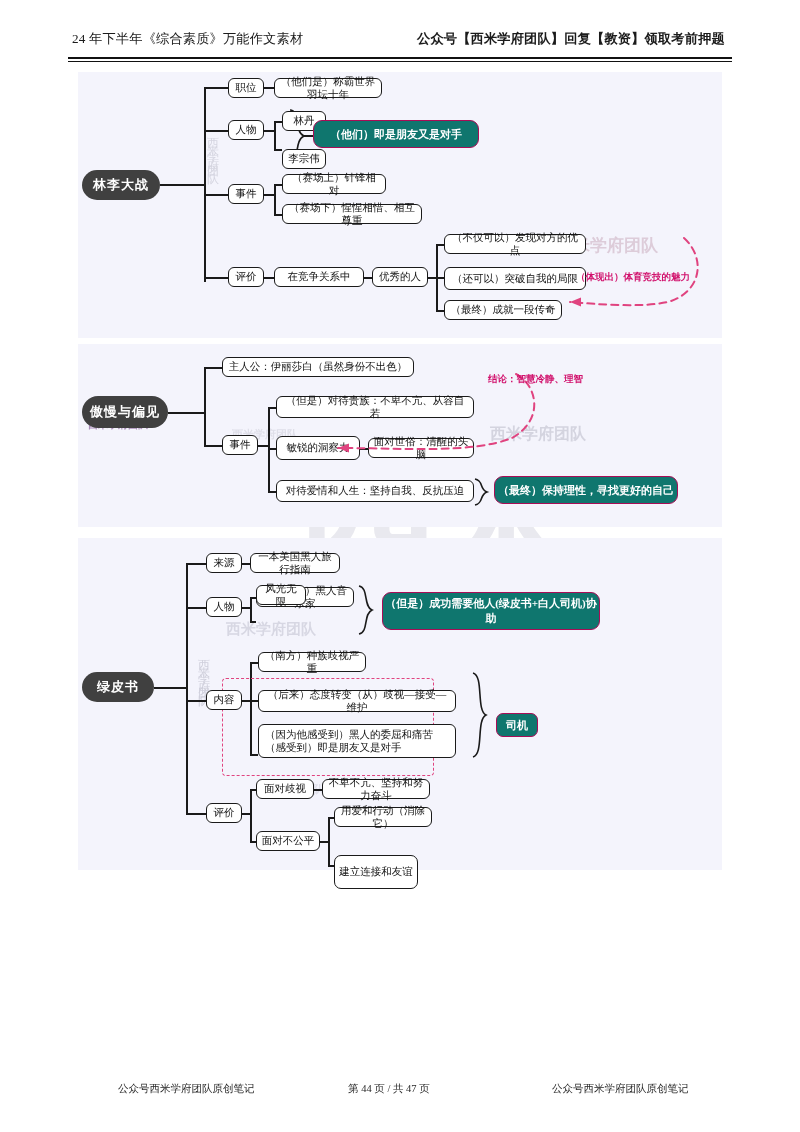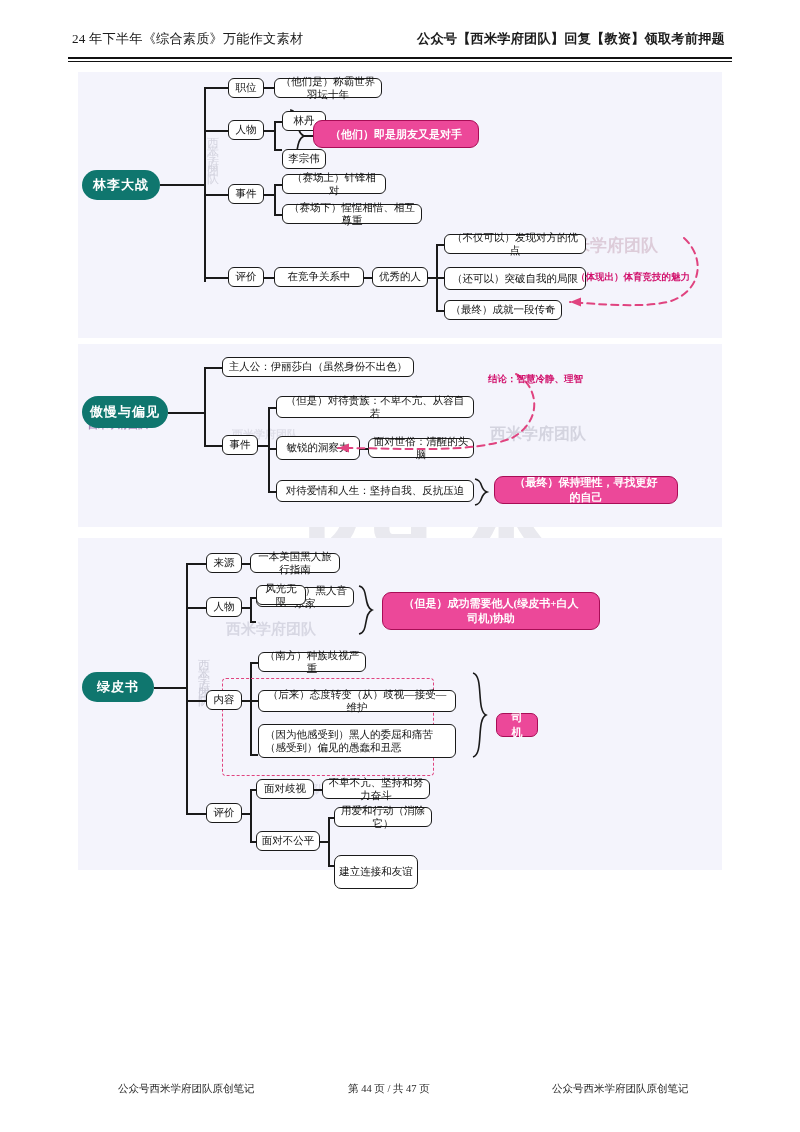--- a/index.html
+++ b/index.html
@@ -79,35 +79,35 @@
     text-align:center;
     font-size:10.5px; color:#111; line-height:1.25;
     padding:2px 4px; z-index:6;
     font-family:"Liberation Serif", serif;
   }
   .node.lbl { font-size:10.5px; }
   .node.wide { justify-content:center; }
 
   .root {
     position:absolute; box-sizing:border-box;
-    background:#0f766e;
+    background:#404040;
     border-radius:22px;
     display:flex; align-items:center; justify-content:center;
     color:#fff; font-weight:bold; font-size:13px;
     letter-spacing:1px; z-index:6;
     font-family:"Liberation Serif", serif;
   }
 
   .hl {
     position:absolute; box-sizing:border-box;
-    background:#ec4899; border:1.6px solid #a80d56;
+    background:#0f766e; border:1.6px solid #a80d56;
     border-radius:9px;
     display:flex; align-items:center; justify-content:center;
     text-align:center; color:#ffffff; font-weight:bold;
-    font-size:11px; line-height:1.35; padding:3px 16px;
+    font-size:11px; line-height:1.35; padding:3px 0;
     z-index:7; font-family:"Liberation Serif", serif;
   }
   .hl.small { font-size:11px; border-radius:7px; }
 
   
   .ln { position:absolute; background:#1a1a1a; z-index:4; }
   .ln.h { height:1.6px; }
   .ln.v { width:1.6px; }
 
   
@@ -288,21 +288,21 @@
   <div class="ln h" style="left:242px; top:700px; width:8px;"></div>
   <div class="ln v" style="left:250px; top:662px; height:92px;"></div>
   <div class="ln h" style="left:250px; top:662px; width:8px;"></div>
   <div class="ln h" style="left:250px; top:700px; width:8px;"></div>
   <div class="ln h" style="left:250px; top:754px; width:8px;"></div>
 
   <div class="node wide" style="left:258px; top:652px; width:108px; height:20px;">（南方）种族歧视严重</div>
 
   <div class="dashbox" style="left:222px; top:678px; width:212px; height:98px;"></div>
   <div class="node wide" style="left:258px; top:690px; width:198px; height:22px;">（后来）态度转变（从）歧视—接受—维护</div>
-  <div class="node wide" style="left:258px; top:724px; width:198px; height:34px; padding:2px 6px; text-align:left; justify-content:flex-start;">（因为他感受到）黑人的委屈和痛苦（感受到）偏见的愚蠢和丑恶</div>
+  <div class="node wide" style="left:258px; top:724px; width:198px; height:34px; padding:2px 6px; text-align:left; justify-content:flex-start;">（因为他感受到）黑人的委屈和痛苦（感受到）即是朋友又是对手</div>
 
   <svg class="brace" style="left:470px; top:672px;" width="22" height="86" viewBox="0 0 22 86">
     <path d="M3 1 C 14 4, 6 38, 16 43 C 6 48, 14 82, 3 85" fill="none" stroke="#1a1a1a" stroke-width="1.6"></path>
   </svg>
   <div class="hl small" style="left:496px; top:713px; width:42px; height:24px;">司机</div>
 
   <div class="ln h" style="left:186px; top:813px; width:20px;"></div>
   <div class="node lbl" style="left:206px; top:803px; width:36px; height:20px;">评价</div>
   <div class="ln h" style="left:242px; top:813px; width:8px;"></div>
   <div class="ln v" style="left:250px; top:789px; height:52px;"></div>

